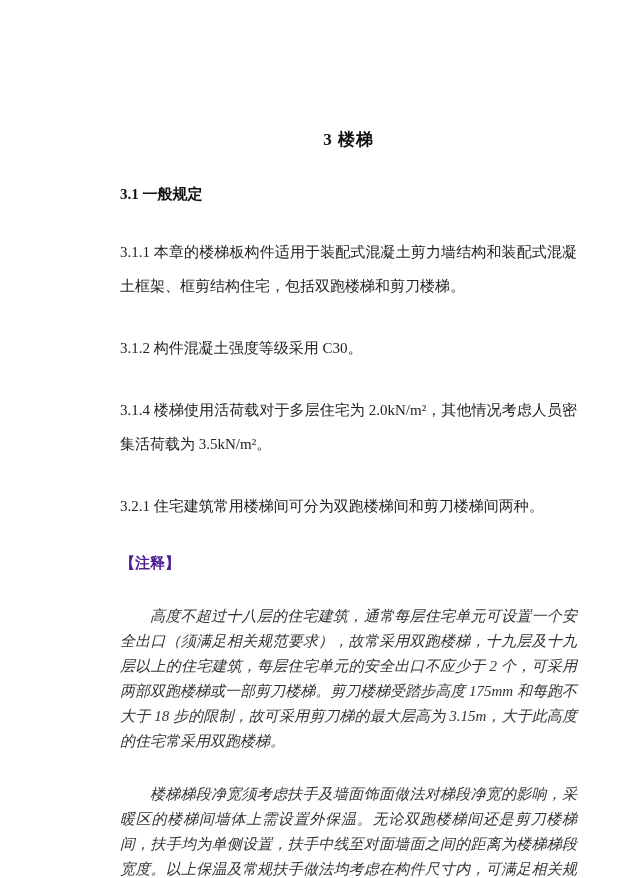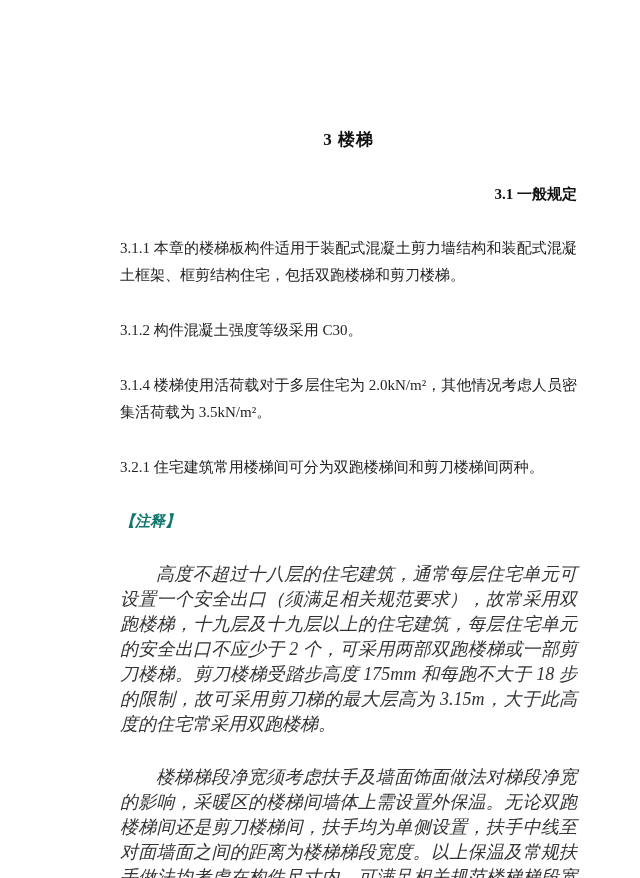--- a/index.html
+++ b/index.html
@@ -28,42 +28,41 @@
   .chapter-title {
     text-align: center;
     font-size: 17px;
     font-weight: bold;
     color: #111111;
     line-height: 27px;
     margin-bottom: 3px;
     letter-spacing: 1px;
   }
   .section-title {
-    text-align: right;
+    text-align: left;
     font-size: 15px;
     font-weight: bold;
     color: #111111;
     line-height: 26px;
   }
   p.body {
     font-size: 15px;
-    line-height: 27px;
+    line-height: 34px;
     text-align: justify;
     text-justify: inter-ideograph;
     color: #232323;
   }
   p.note-label {
     font-size: 15px;
     line-height: 25px;
-    color: #0f766e;
-    font-style: italic;
+    color: #4c1d95;
     font-weight: bold;
   }
   p.note {
-    font-size: 18px;
+    font-size: 15px;
     line-height: 25px;
     text-align: justify;
     text-justify: inter-ideograph;
     text-indent: 2em;
     font-style: italic;
     color: #333333;
   }
   .page-number {
     position: absolute;
     top: 838px;

